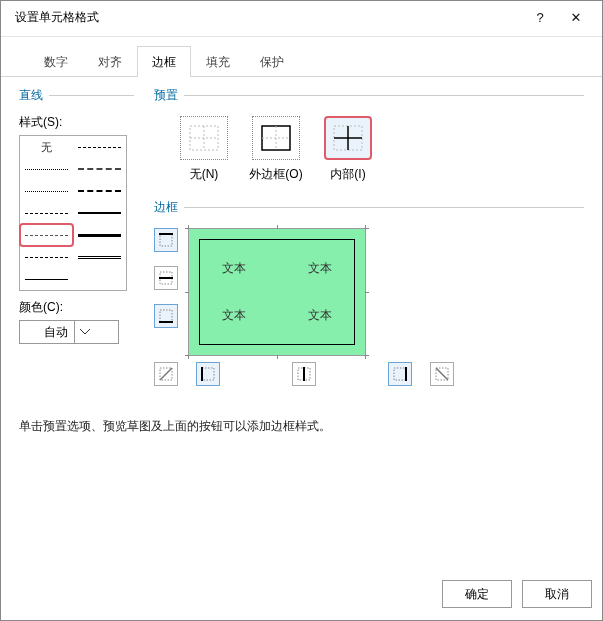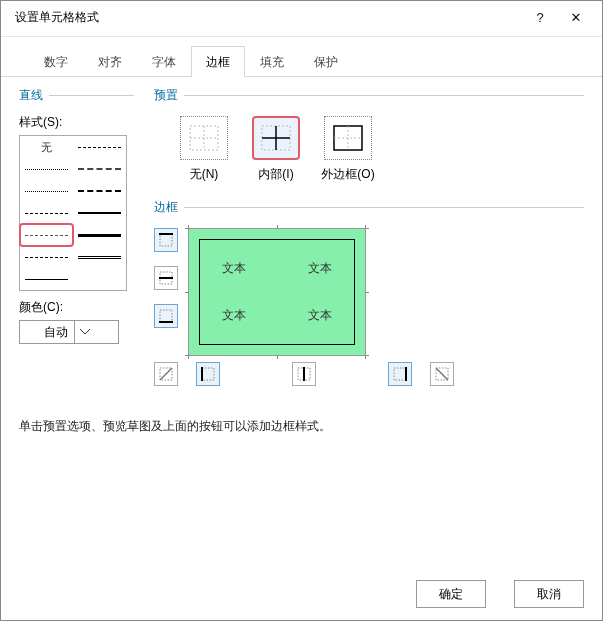--- a/index.html
+++ b/index.html
@@ -148,22 +148,22 @@
     }
     .preview-text {
       position: absolute; font-size: 12px; color: #333;
     }
     .tick { position: absolute; background: #888; }
     .bottom-btns {
       display: flex; gap: 18px; padding: 6px 0 0 0px; align-items: center;
     }
     .hint { padding: 24px 18px 0 18px; font-size: 12px; color: #222; }
     .footer {
-      position: absolute; bottom: 12px; right: 18px;
-      display: flex; gap: 28px;
+      position: absolute; bottom: 12px; right: 10px;
+      display: flex; gap: 10px;
     }
     .push-btn {
       min-width: 70px; height: 28px;
       border: 1px solid #999;
       background: #fff;
       display: flex; align-items: center; justify-content: center;
       font-size: 12px;
       padding: 0 14px;
     }
   </style>
@@ -172,21 +172,20 @@
 
 <div class="titlebar">
   <div class="title">设置单元格格式</div>
   <div class="btn">?</div>
   <div class="btn">✕</div>
 </div>
 
 <div class="tabs">
   <div class="tab">数字</div>
   <div class="tab">对齐</div>
-  <div class="tab">字体</div>
   <div class="tab active">边框</div>
   <div class="tab">填充</div>
   <div class="tab">保护</div>
 </div>
 
 <div class="content">
 
   <div class="left">
     <fieldset>
       <legend>直线</legend>
@@ -256,39 +255,39 @@
         <div class="preset">
           <div class="preset-icon">
             <svg width="30" height="26">
                 <rect x="1" y="1" width="28" height="24" fill="none" stroke="#bbb" stroke-dasharray="2,2"></rect>
                 <line x1="15" y1="1" x2="15" y2="25" stroke="#bbb" stroke-dasharray="2,2"></line>
                 <line x1="1" y1="13" x2="29" y2="13" stroke="#bbb" stroke-dasharray="2,2"></line>
               </svg>
           </div>
           <div class="preset-label">无(N)</div>
         </div>
+        <div class="preset">
+          <div class="preset-icon">
+            <svg width="30" height="26">
+                <rect x="1" y="1" width="28" height="24" fill="none" stroke="#000" stroke-width="1.5"></rect>
+                <line x1="15" y1="1" x2="15" y2="25" stroke="#bbb" stroke-dasharray="2,2"></line>
+                <line x1="1" y1="13" x2="29" y2="13" stroke="#bbb" stroke-dasharray="2,2"></line>
+              </svg>
+          </div>
+          <div class="preset-label">外边框(O)</div>
+        </div>
         <div class="preset selected">
           <div class="preset-icon">
             <svg width="30" height="26">
                 <rect x="1" y="1" width="28" height="24" fill="none" stroke="#bbb" stroke-dasharray="2,2"></rect>
                 <line x1="15" y1="1" x2="15" y2="25" stroke="#000" stroke-width="1.5"></line>
                 <line x1="1" y1="13" x2="29" y2="13" stroke="#000" stroke-width="1.5"></line>
               </svg>
           </div>
           <div class="preset-label">内部(I)</div>
-        </div>
-        <div class="preset">
-          <div class="preset-icon">
-            <svg width="30" height="26">
-                <rect x="1" y="1" width="28" height="24" fill="none" stroke="#000" stroke-width="1.5"></rect>
-                <line x1="15" y1="1" x2="15" y2="25" stroke="#bbb" stroke-dasharray="2,2"></line>
-                <line x1="1" y1="13" x2="29" y2="13" stroke="#bbb" stroke-dasharray="2,2"></line>
-              </svg>
-          </div>
-          <div class="preset-label">外边框(O)</div>
         </div>
       </div>
     </fieldset>
 
     <fieldset>
       <legend>边框</legend>
       <div class="border-area">
         <div class="side-btns">
           <div class="sq-btn">
               <svg>

